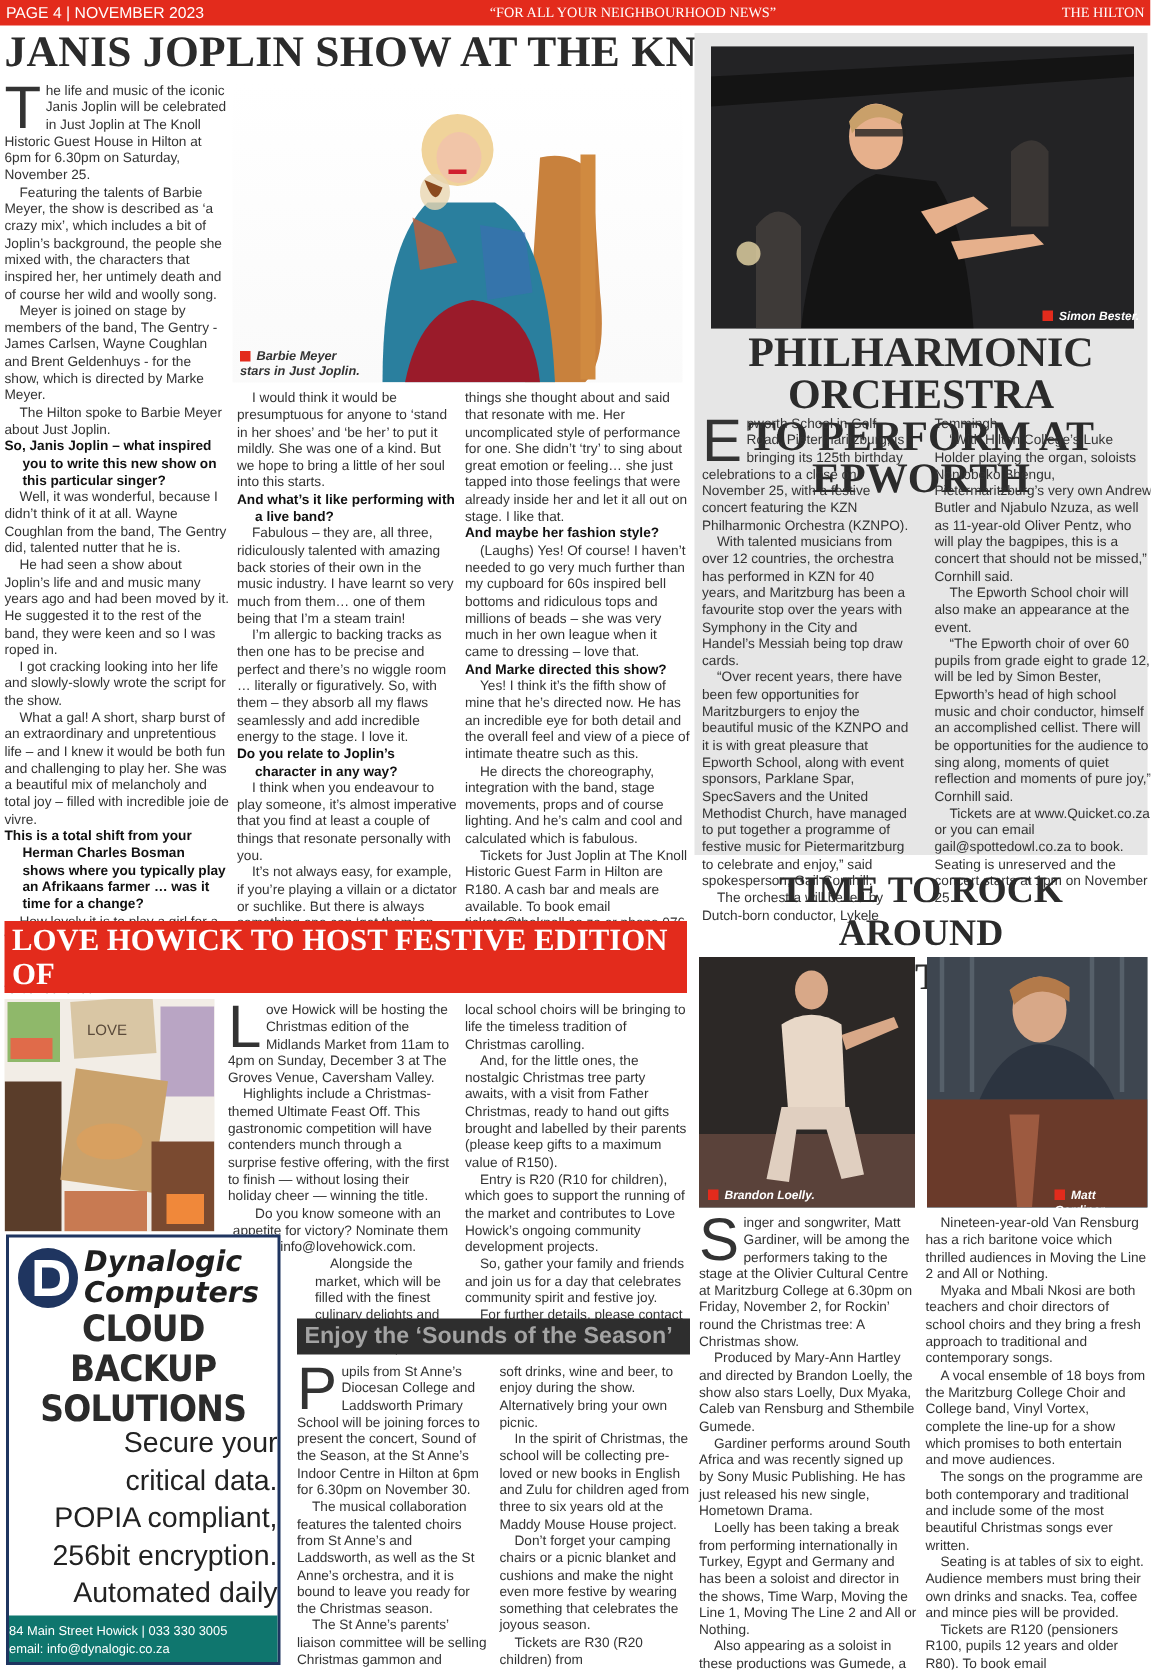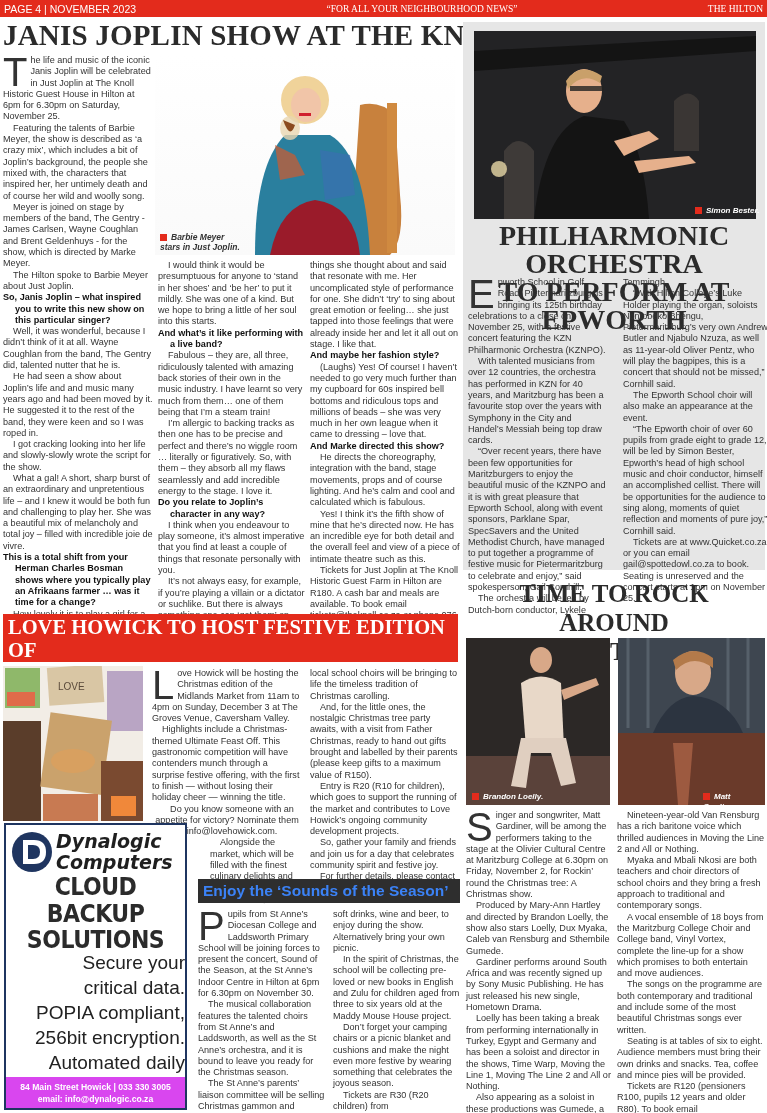--- a/index.html
+++ b/index.html
@@ -74,22 +74,22 @@
   <p>I think when you endeavour to play someone, it’s almost imperative that you find at least a couple of things that resonate personally with you.</p>
   <p>It’s not always easy, for example, if you’re playing a villain or a dictator or suchlike. But there is always something one can ‘get them’ on – their love for the family, their fear of heights or whatever!</p>
   <p>With Joplin, there are certain</p>
 </div>
 
 <div class="abs col" style="left:310px;top:260px;width:150px;">
   <p class="first">things she thought about and said that resonate with me. Her uncomplicated style of performance for one. She didn’t ‘try’ to sing about great emotion or feeling… she just tapped into those feelings that were already inside her and let it all out on stage. I like that.</p>
   <p class="q">And maybe her fashion style?</p>
   <p>(Laughs) Yes! Of course! I haven’t needed to go very much further than my cupboard for 60s inspired bell bottoms and ridiculous tops and millions of beads – she was very much in her own league when it came to dressing – love that.</p>
   <p class="q">And Marke directed this show?</p>
+  <p>Yes! I think it’s the fifth show of mine that he’s directed now. He has an incredible eye for both detail and the overall feel and view of a piece of intimate theatre such as this.</p>
   <p>He directs the choreography, integration with the band, stage movements, props and of course lighting. And he’s calm and cool and calculated which is fabulous.</p>
-  <p>Yes! I think it’s the fifth show of mine that he’s directed now. He has an incredible eye for both detail and the overall feel and view of a piece of intimate theatre such as this.</p>
   <p>Tickets for Just Joplin at The Knoll Historic Guest Farm in Hilton are R180. A cash bar and meals are available. To book email tickets@theknoll.co.za or phone 076 555 5408..</p>
 </div>
 
 <div class="abs greybox" style="left:463px;top:22px;width:302px;height:548px;"></div>
 <div class="abs imgbox" style="left:474px;top:31px;width:282px;height:188px;background:#1c1c1e;">
   <svg width="282" height="188" viewBox="0 0 282 188">
     <rect width="282" height="188" fill="#232325"></rect>
     <path d="M0 20 L282 5 L282 20 L0 40 Z" fill="#141414"></path>
     <path d="M200 70 Q215 55 225 70 L225 120 L200 120 Z" fill="#3a3634"></path>
     <path d="M30 120 Q45 100 60 120 L60 188 L30 188Z" fill="#3e3a38"></path>
@@ -173,27 +173,27 @@
     <div>SOLUTIONS</div>
   </div>
   <div style="text-align:right;font-family:'Liberation Sans',sans-serif;color:#222;font-size:19px;line-height:25px;margin-top:0;">
     <div>Secure your</div>
     <div>critical data.</div>
     <div>POPIA compliant,</div>
     <div>256bit encryption.</div>
     <div>Automated daily</div>
     <div>backups.</div>
   </div>
-  <div class="abs" style="left:0;bottom:0;width:179px;height:31px;background:#d946ef;color:#fff;font-size:8.6px;font-weight:bold;text-align:center;line-height:12px;padding-top:4px;">
+  <div class="abs" style="left:0;bottom:0;width:179px;height:31px;background:#0f766e;color:#fff;font-size:8.6px;font-weight:normal;text-align:left;line-height:12px;padding-top:4px;">
     <div>84 Main Street Howick | 033 330 3005</div>
     <div>email: info@dynalogic.co.za</div>
   </div>
 </div>
 
-<div class="abs" style="left:198px;top:879px;width:262px;height:24px;background:#2e2e2e;color:#3b82f6;font-weight:bold;font-size:15.5px;line-height:24px;padding-left:5px;white-space:nowrap;">Enjoy the ‘Sounds of the Season’</div>
+<div class="abs" style="left:198px;top:879px;width:262px;height:24px;background:#2e2e2e;color:#a3a3a3;font-weight:bold;font-size:15.5px;line-height:24px;padding-left:5px;white-space:nowrap;">Enjoy the ‘Sounds of the Season’</div>
 <div class="abs col" style="left:198px;top:909px;width:127px;">
   <p class="first"><span class="drop">P</span><span>upils from St Anne’s Diocesan College and Laddsworth Primary School will be joining forces to present the concert, Sound of the Season, at the St Anne’s Indoor Centre in Hilton at 6pm for 6.30pm on November 30.</span></p>
   <p>The musical collaboration features the talented choirs from St Anne’s and Laddsworth, as well as the St Anne’s orchestra, and it is bound to leave you ready for the Christmas season.</p>
   <p>The St Anne’s parents’ liaison committee will be selling Christmas gammon and Coronation chicken rolls,</p>
 </div>
 <div class="abs col" style="left:333px;top:909px;width:127px;">
   <p class="first">soft drinks, wine and beer, to enjoy during the show. Alternatively bring your own picnic.</p>
   <p>In the spirit of Christmas, the school will be collecting pre-loved or new books in English and Zulu for children aged from three to six years old at the Maddy Mouse House project.</p>
   <p>Don’t forget your camping chairs or a picnic blanket and cushions and make the night even more festive by wearing something that celebrates the joyous season.</p>
   <p>Tickets are R30 (R20 children) from www.quicket.co.za</p>

